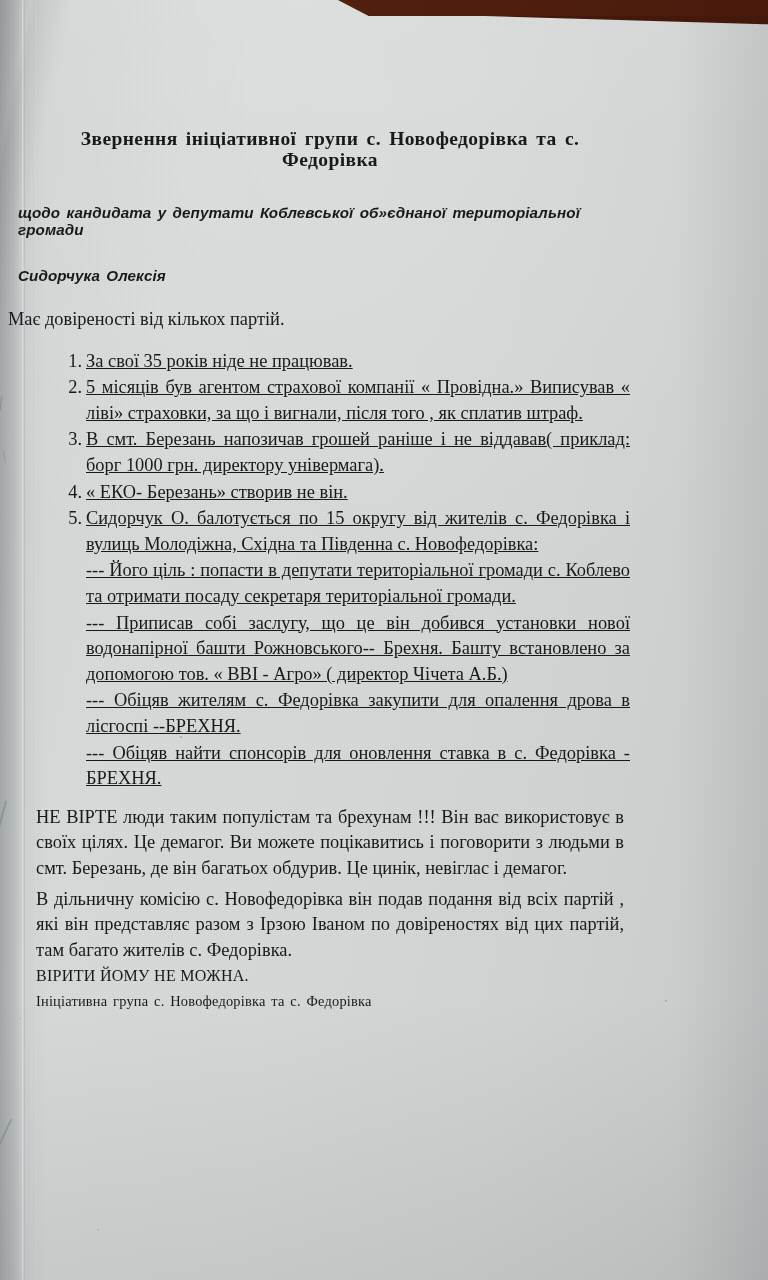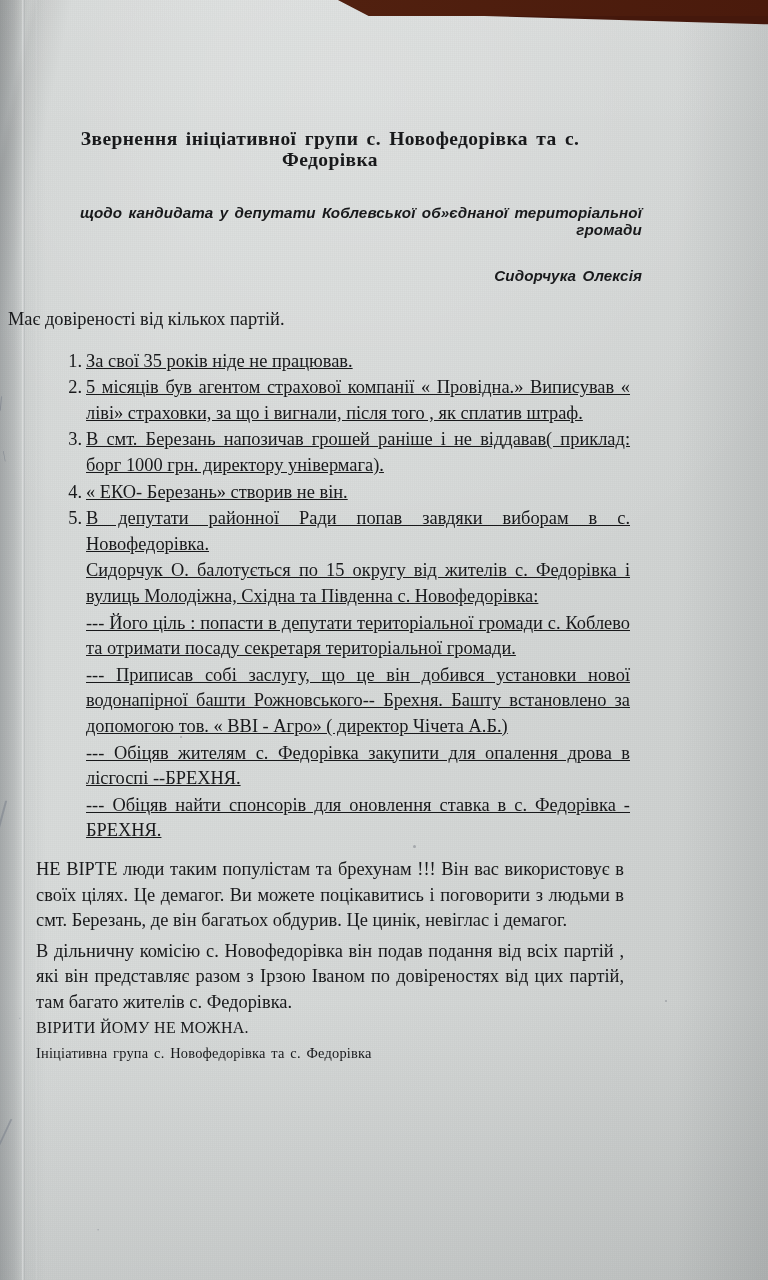--- a/index.html
+++ b/index.html
@@ -132,21 +132,21 @@
     font-weight: bold;
     font-size: 19.5px;
     letter-spacing: .4px;
     word-spacing: 3px;
     margin: 0;
     padding: 128px 44px 0 44px;
     line-height: 1.1;
   }
 
   .subtitle {
-    text-align: right;
+    text-align: left;
     font-family: "Liberation Sans", "DejaVu Sans", sans-serif;
     font-weight: bold;
     font-style: italic;
     font-size: 15.2px;
     letter-spacing: .1px;
     word-spacing: 2px;
     margin: 0;
     padding: 0 18px;
     line-height: 1.1;
   }
@@ -278,21 +278,20 @@
           <li>
             <span class="claim-text">5 місяців був агентом страхової компанії « Провідна.» Виписував « ліві» страховки, за що і вигнали, після того , як сплатив штраф.</span>
           </li>
           <li>
             <span class="claim-text">В смт. Березань напозичав грошей раніше і не віддавав( приклад: борг 1000 грн. директору універмага).</span>
           </li>
           <li>
             <span class="claim-text">« ЕКО- Березань» створив не він.</span>
           </li>
           <li>
-            <span class="claim-text">В депутати районної Ради попав завдяки виборам в с. Новофедорівка.</span>
             <span class="sub-line">Сидорчук О. балотується по 15 округу від жителів с. Федорівка і вулиць Молодіжна, Східна та Південна с. Новофедорівка:</span>
             <span class="sub-line">--- Його ціль : попасти в депутати територіальної громади с. Коблево та отримати посаду секретаря територіальної громади.</span>
             <span class="sub-line">--- Приписав собі заслугу, що це він добився установки нової водонапірної башти Рожновського-- Брехня. Башту встановлено за допомогою тов. « ВВІ - Агро» ( директор Чічета А.Б.)</span>
             <span class="sub-line">---  Обіцяв жителям с. Федорівка закупити для опалення дрова в лісгоспі  --БРЕХНЯ.</span>
             <span class="sub-line">--- Обіцяв найти спонсорів для оновлення ставка в с. Федорівка - БРЕХНЯ.</span>
           </li>
         </ol>
 
         <div class="closing">
           <p id="closing-warning">НЕ ВІРТЕ люди таким популістам та брехунам !!! Він вас використовує в своїх цілях. Це демагог. Ви можете поцікавитись і поговорити з людьми в смт. Березань, де він багатьох обдурив. Це цинік, невіглас і демагог.</p>

